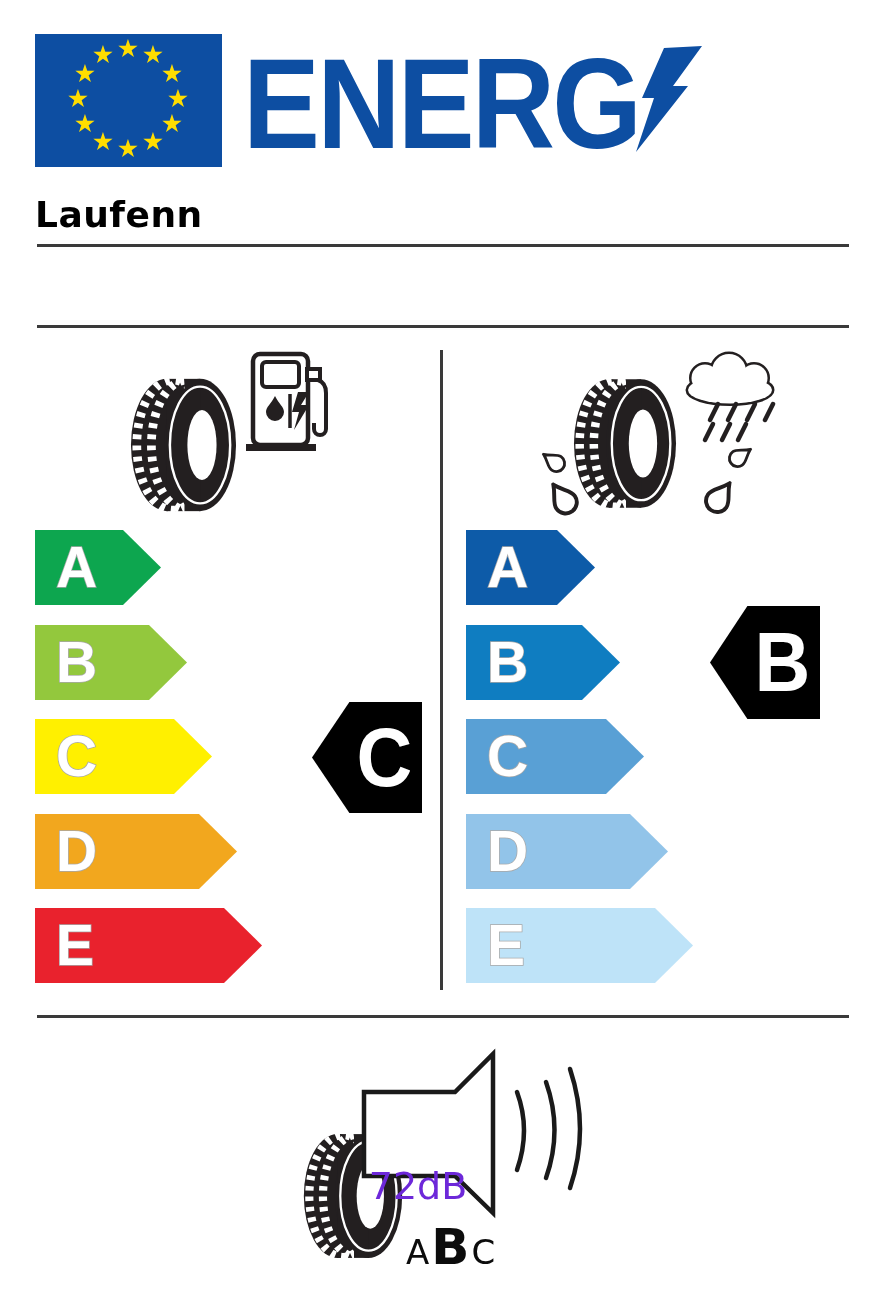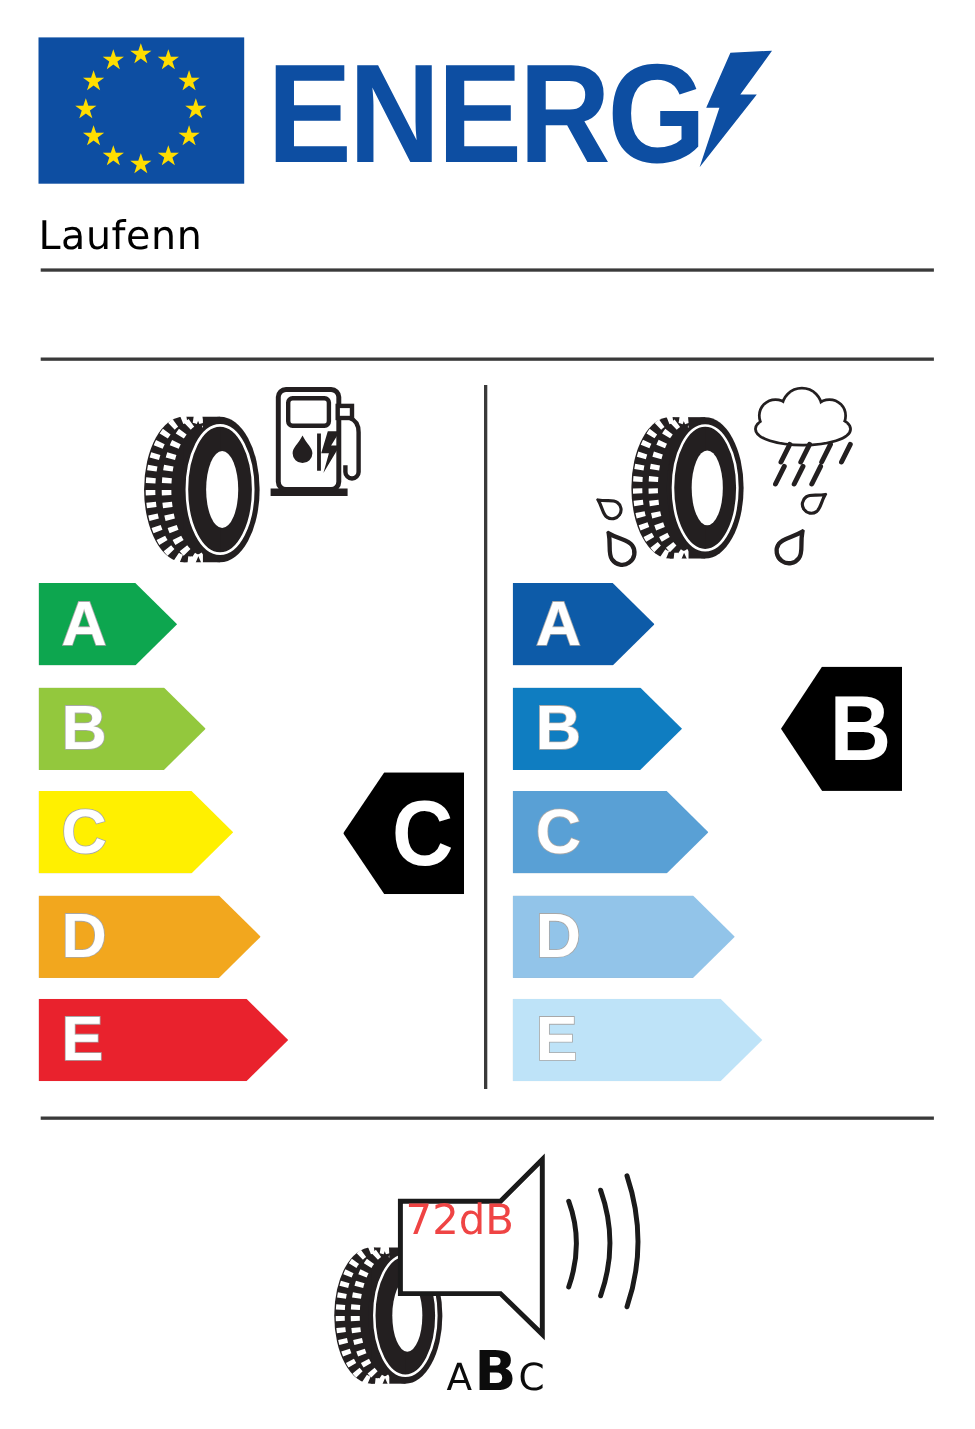--- a/index.html
+++ b/index.html
@@ -12,21 +12,21 @@
                font-size:25px;color:#FFDD00;font-family:"DejaVu Sans",sans-serif;}
   .st1{left:80px;top:2px}.st2{left:105px;top:8px}.st3{left:124px;top:27px}.st4{left:130px;top:52px}
   .st5{left:124px;top:77px}.st6{left:105px;top:95px}.st7{left:80px;top:102px}.st8{left:55px;top:95px}
   .st9{left:37px;top:77px}.st10{left:30px;top:52px}.st11{left:37px;top:27px}.st12{left:55px;top:8px}
 
   .energ{position:absolute;left:243px;top:40px;font-size:128px;line-height:1;font-weight:bold;
          letter-spacing:-3px;color:#0D4EA2;transform:scaleX(0.9);transform-origin:left top;
          font-family:"Liberation Sans",sans-serif;}
   .bolt{position:absolute;left:628px;top:46px;}
 
-  .brand{position:absolute;left:35px;top:197px;font-size:36px;font-weight:normal;line-height:1;
+  .brand{position:absolute;left:35px;top:197px;font-size:36px;font-weight:bold;line-height:1;
          font-family:"DejaVu Sans",sans-serif;letter-spacing:0.5px;text-align:right;}
 
   .hl{position:absolute;left:37px;width:812px;height:3px;background:#3a3a3a;}
   .hl1{top:244px}.hl2{top:325px}.hl3{top:1015px}
   .vl{position:absolute;left:440px;top:350px;width:3px;height:640px;background:#3a3a3a;}
 
   
   .icon-left{position:absolute;left:120px;top:348px;}
   .icon-right{position:absolute;left:535px;top:348px;}
   .noise-tire{position:absolute;left:299px;top:1130px;}
@@ -52,22 +52,22 @@
 
   
   .badge{position:absolute;width:110px;background:#000;color:#fff;box-sizing:border-box;
          clip-path:polygon(34% 0,100% 0,100% 100%,34% 100%,0 50%);
          display:flex;align-items:center;justify-content:center;padding-left:34px;}
   .badge span{font-weight:bold;font-size:84px;transform:scaleX(.92);}
   .badge-fuel{left:312px;top:702px;height:111px}
   .badge-wet{left:710px;top:606px;height:113px}
 
   
-  .db{position:absolute;left:366px;top:1070px;width:104px;height:78px;display:flex;
-      align-items:center;justify-content:center;font-size:38px;color:#ef4444;
+  .db{position:absolute;left:366px;top:1147px;width:104px;height:78px;display:flex;
+      align-items:center;justify-content:center;font-size:38px;color:#6d28d9;
       font-family:"DejaVu Sans",sans-serif;}
   .abc{position:absolute;left:406px;top:1218px;display:flex;align-items:baseline;gap:2px;
        font-family:"DejaVu Sans",sans-serif;color:#0c0c0c;}
   .abc .na,.abc .nc{font-size:34px;}
   .abc .nb{font-size:50px;font-weight:bold;}
 </style>
 </head>
 <body>
 
 <div class="label">

